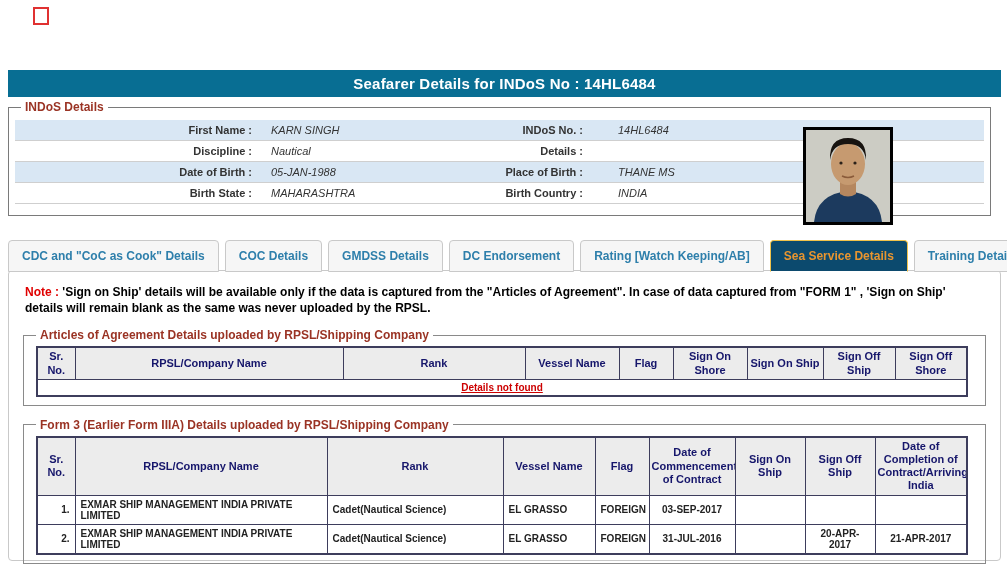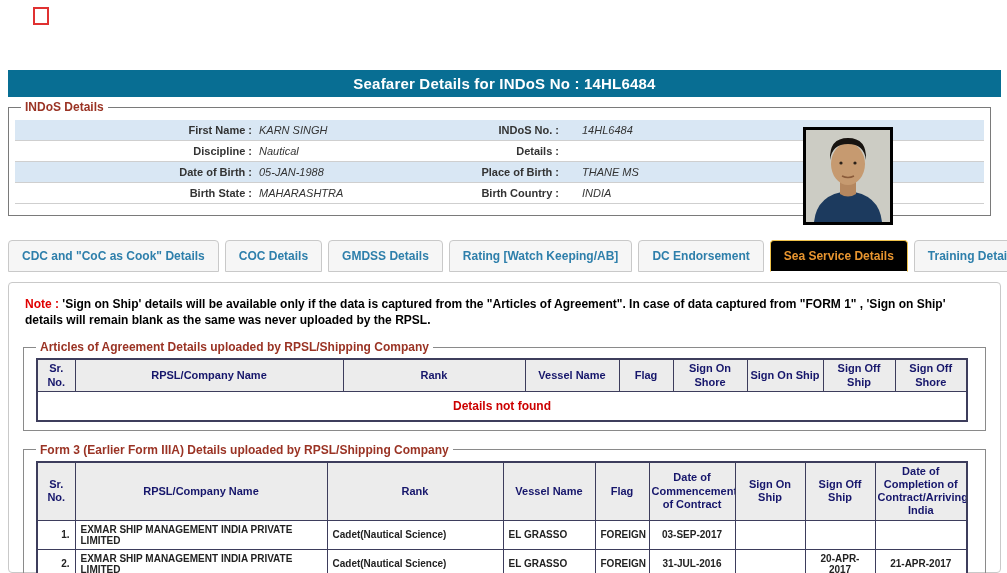--- a/index.html
+++ b/index.html
@@ -17,59 +17,59 @@
   }
   
   .indos-fieldset{
     position:absolute;left:8px;right:16px;top:100px;height:104px;
     border:1px solid #7a7a7a;margin:0;padding:4px 6px 6px;
   }
   .indos-fieldset legend, .data-fieldset legend{
     color:#9a3324;font-weight:bold;font-size:12px;padding:0 4px;margin-left:6px;
   }
   .info-rows{margin-top:2px;}
-  .info-row{display:flex;align-items:center;height:20px;font-size:11px;border-bottom:1px solid #cfcfcf;}
+  .info-row{display:flex;align-items:center;height:20px;font-size:11px;border-bottom:1px solid #cfcfcf;gap:12px;}
   .info-row.stripe{background:#d9e7f4;}
   .info-row .lbl{font-weight:bold;color:#333;text-align:right;}
   .info-row .val{color:#333;padding-left:7px;font-style:italic;}
   .l1{width:237px;}
   .v1{width:162px;}
   .l2{width:138px;}
   .v2{flex:1;margin-left:16px;}
   
   .photo{position:absolute;left:794px;top:13px;width:84px;height:92px;border:3px solid #000;background:#ccccc4;}
   .photo svg{display:block;}
   
   .tabs{position:absolute;left:8px;top:240px;right:6px;display:flex;gap:6px;z-index:2;}
   .tab{
     background:#f6f6f6;border:1px solid #c9c9c9;border-radius:4px 4px 0 0;
     color:#2e7fab;font-weight:bold;font-size:12px;padding:8px 13px;cursor:pointer;white-space:nowrap;
   }
-  .tab.active{background:#000000;border-color:#f0c24b;border-bottom-color:#fff;color:#e8952f;}
+  .tab.active{background:#0c4a6e;border-color:#f0c24b;border-bottom-color:#fff;color:#e8952f;}
   
   .panel{
-    position:absolute;left:8px;right:6px;top:282px;height:289px;
+    position:absolute;left:8px;right:6px;top:270px;height:289px;
     border:1px solid #c9c9c9;border-radius:4px;background:#fff;z-index:1;
   }
   .note{margin:13px 16px 0;font-size:12px;font-weight:bold;color:#000;line-height:1.35;}
   .note-prefix{color:#e00000;}
   .data-fieldset{margin:12px 14px 0;border:1px solid #8a8a8a;padding:2px 6px 8px;}
   .grid{
     border-collapse:collapse;table-layout:fixed;width:930px;margin:2px 0 0 6px;
     border:2px solid #3d3d5c;background:#fff;
   }
   .grid th,.grid td{border:1px solid #3d3d5c;overflow:hidden;}
   .grid th{
     background:#ececec;color:#16166b;font-size:11px;font-weight:bold;
     padding:2px 2px;text-align:center;line-height:1.2;
   }
   .grid td{font-size:10px;font-weight:bold;color:#222;padding:3px 5px;height:13px;}
   .grid td.c0{text-align:right;}
   .grid td.c4,.grid td.c5,.grid td.c6,.grid td.c7,.grid td.c8{text-align:center;}
-  .empty-row td{color:#cc0000 !important;text-align:center !important;font-size:12px;padding:7px;height:13px;}
+  .empty-row td{color:#cc0000 !important;text-align:center !important;font-size:10px;padding:1px;height:13px;text-decoration:underline;}
 </style>
 </head>
 <body>
 
 <div class="broken-img"></div>
 
 <div class="title-bar">Seafarer Details for INDoS No : 14HL6484</div>
 
 <fieldset class="indos-fieldset">
   <legend>INDoS Details</legend>
@@ -109,22 +109,22 @@
       <circle cx="49" cy="33" r="1.6" fill="#2a2119"></circle>
       <path d="M36,46 Q42,49 48,46" stroke="#8a5b3a" stroke-width="1.4" fill="none"></path>
     </svg>
   </div>
 </fieldset>
 
 <div class="tabs">
   <div class="tab">CDC and "CoC as Cook" Details</div>
   <div class="tab">COC Details</div>
   <div class="tab">GMDSS Details</div>
+  <div class="tab">DC Endorsement</div>
   <div class="tab">Rating [Watch Keeping/AB]</div>
-  <div class="tab">DC Endorsement</div>
   <div class="tab active">Sea Service Details</div>
   <div class="tab">Training Details</div>
 </div>
 
 <div class="panel">
   <p class="note"><span class="note-prefix">Note :</span> <span>'Sign on Ship' details will be available only if the data is captured from the "Articles of Agreement". In case of data captured from "FORM 1" , 'Sign on Ship' details will remain blank as the same was never uploaded by the RPSL.</span></p>
 
   <fieldset class="data-fieldset">
     <legend>Articles of Agreement Details uploaded by RPSL/Shipping Company</legend>
     <table class="grid">

